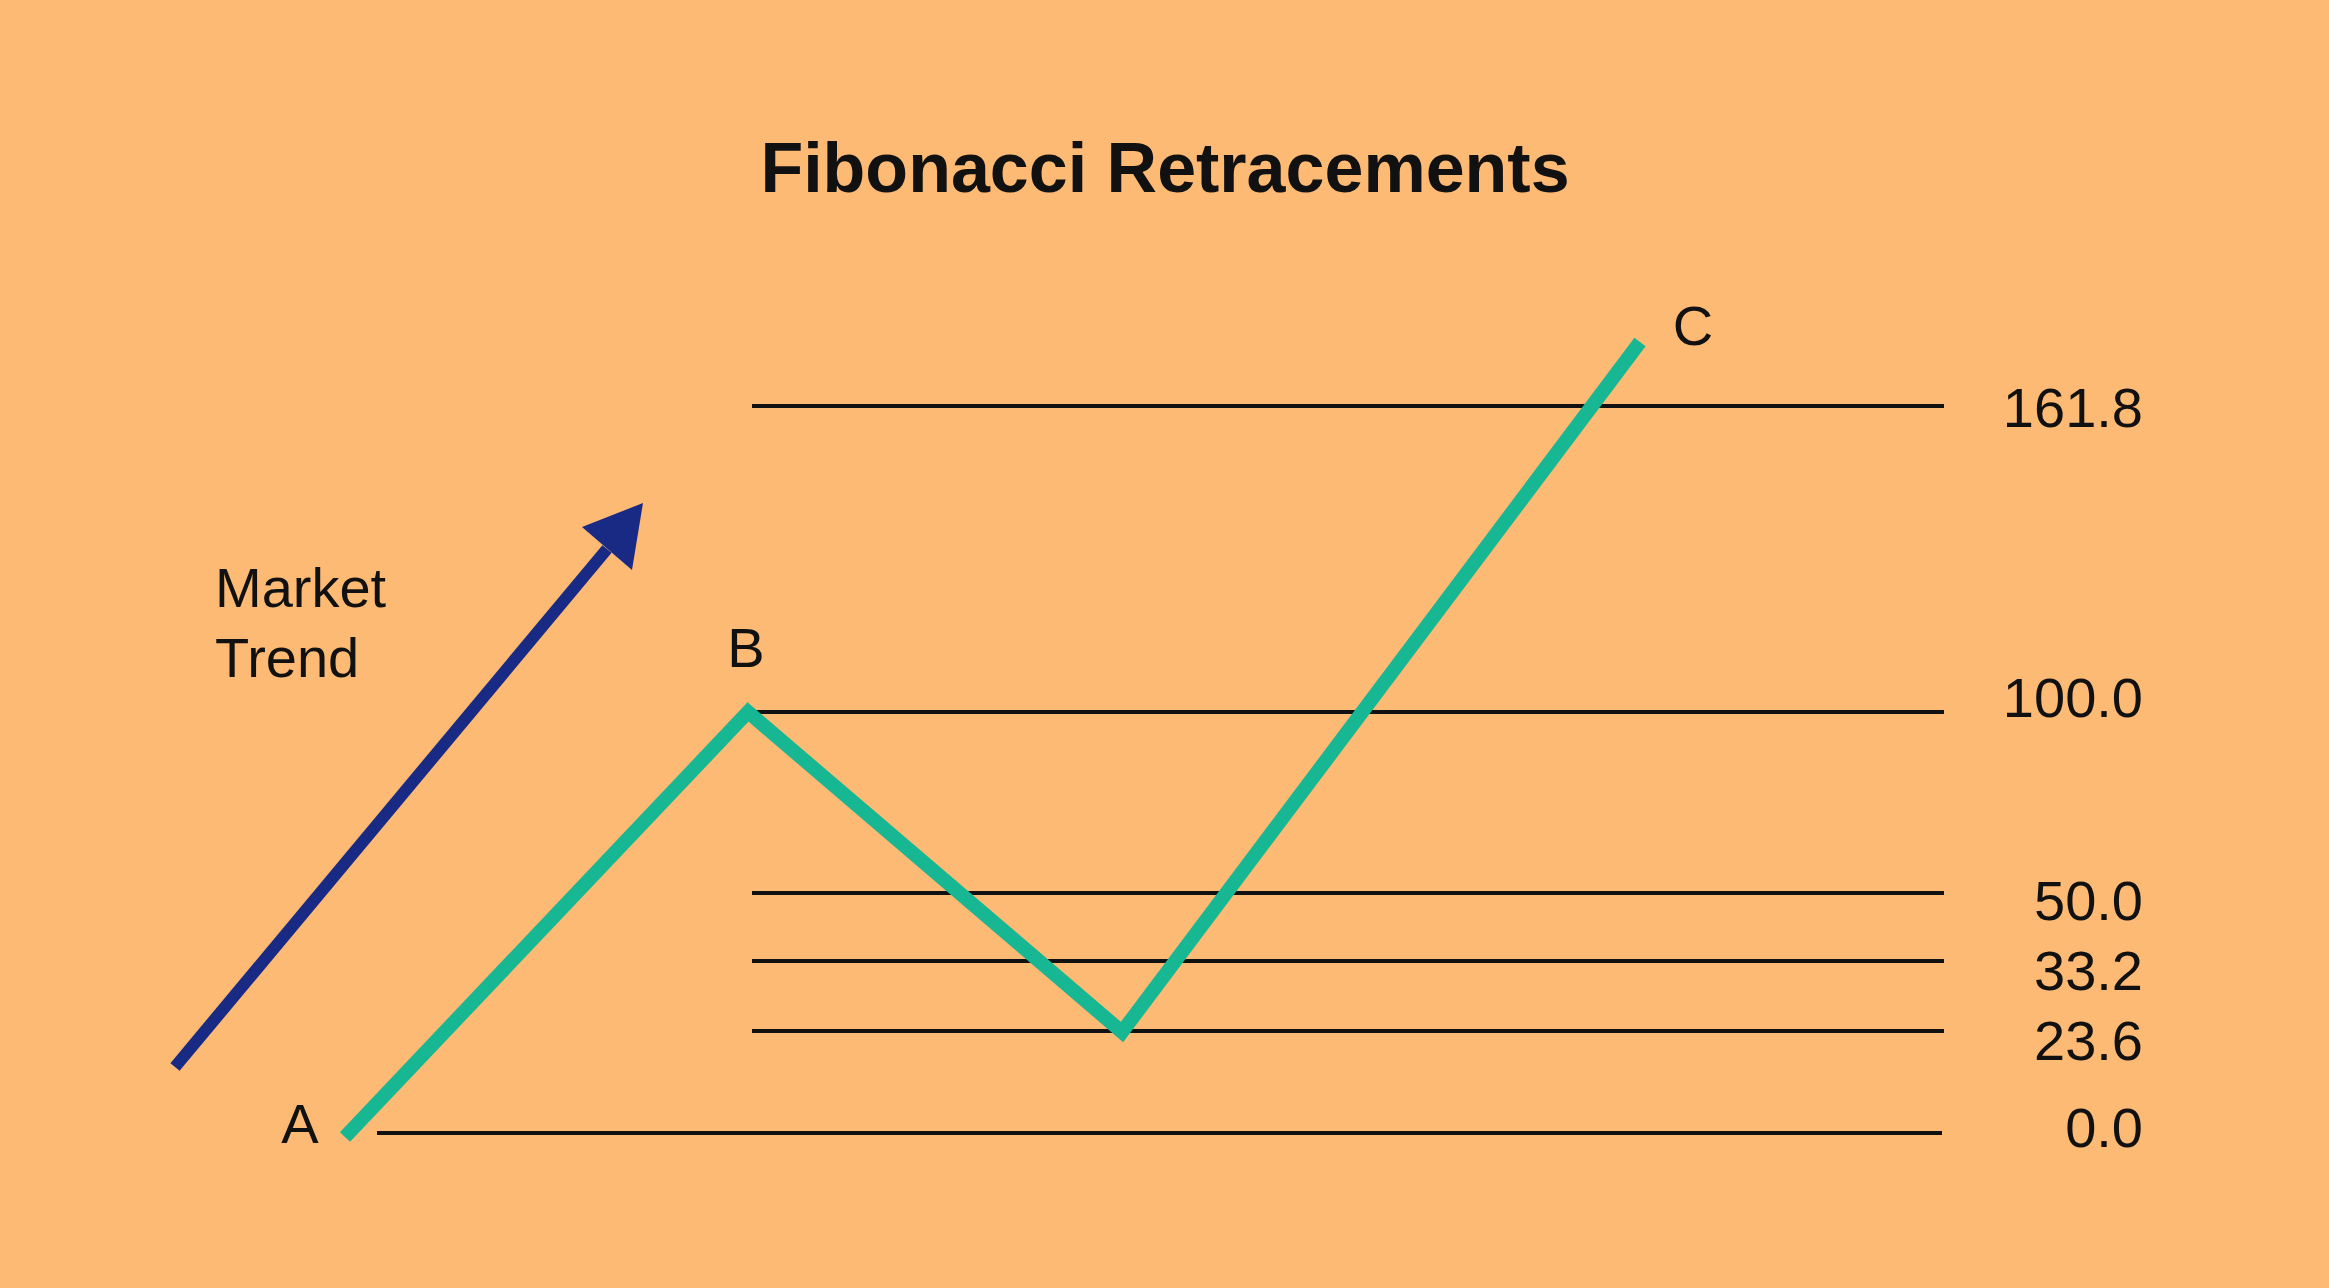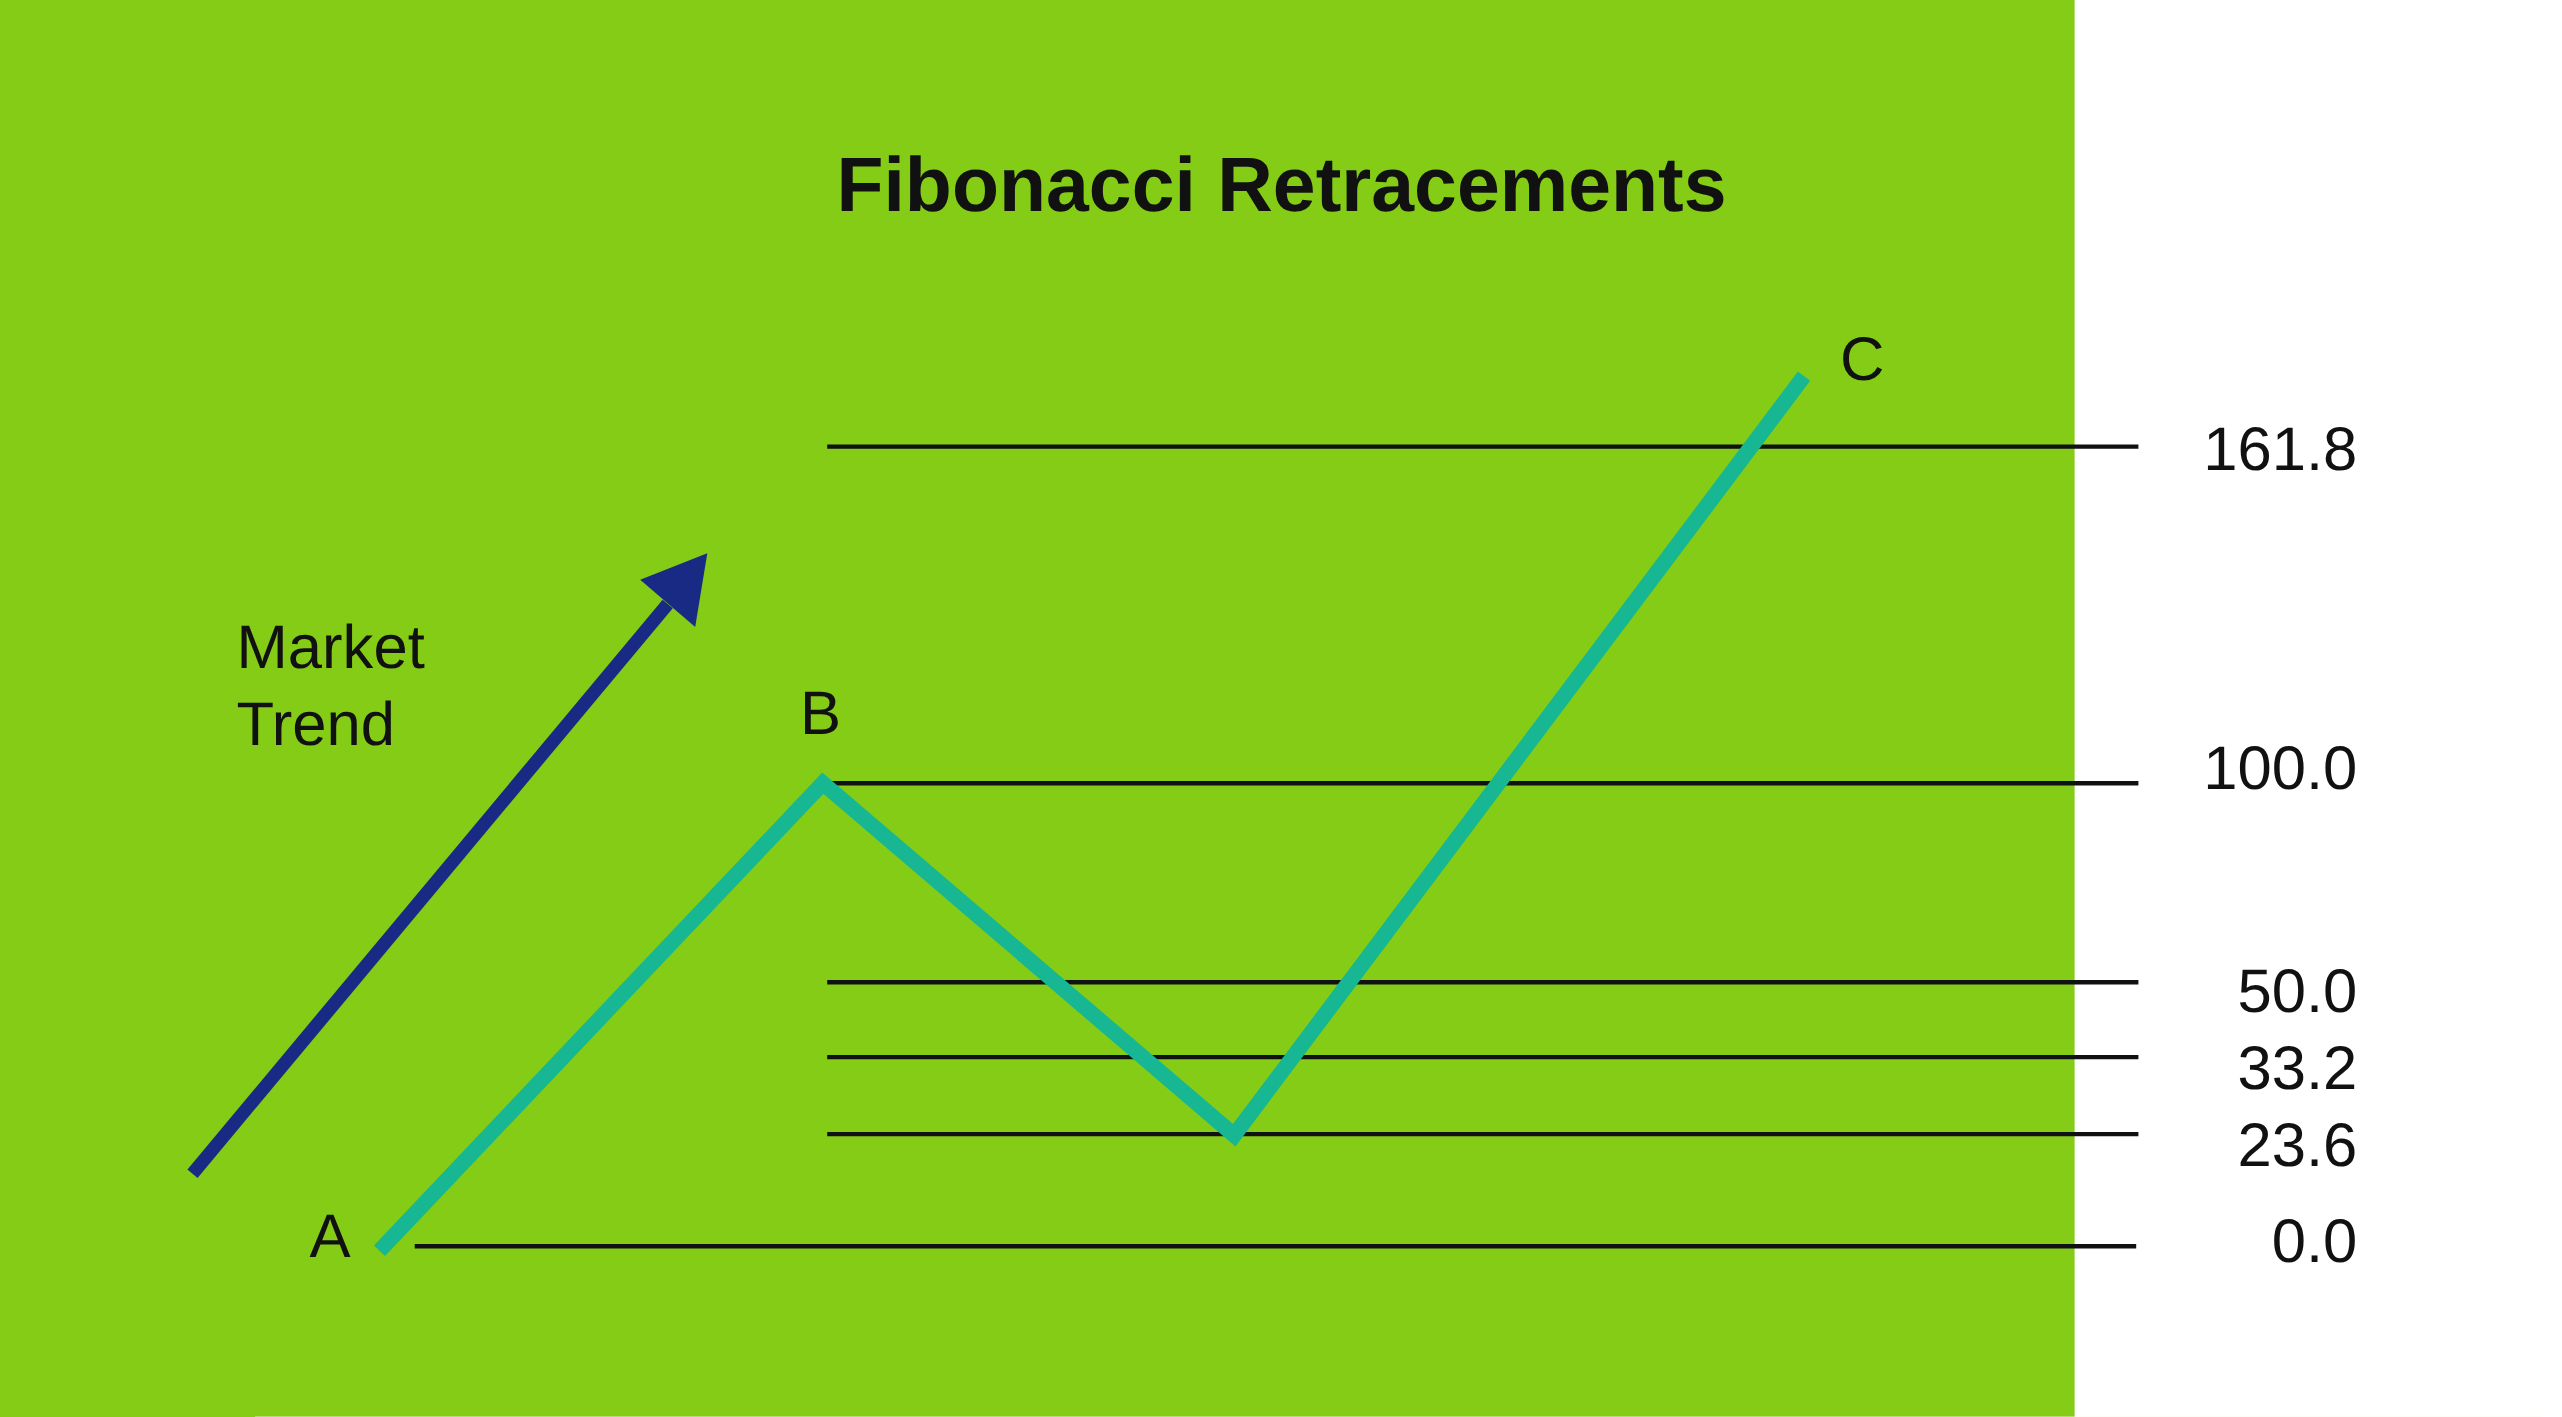--- a/index.html
+++ b/index.html
@@ -2,23 +2,23 @@
 <html><head>
 <meta charset="utf-8">
 <style>
   html, body {
     margin: 0;
     padding: 0;
     background: #ffffff;
   }
   .canvas {
     position: relative;
-    width: 1886px;
+    width: 2329px;
     height: 1288px;
-    background: #84cc16;
+    background: #fdba74;
     font-family: "Liberation Sans", sans-serif;
   }
   svg { display: block; }
 
   .title-text {
     font-family: "Liberation Sans", sans-serif;
     font-size: 70px;
     font-weight: 700;
     fill: #111111;
   }

